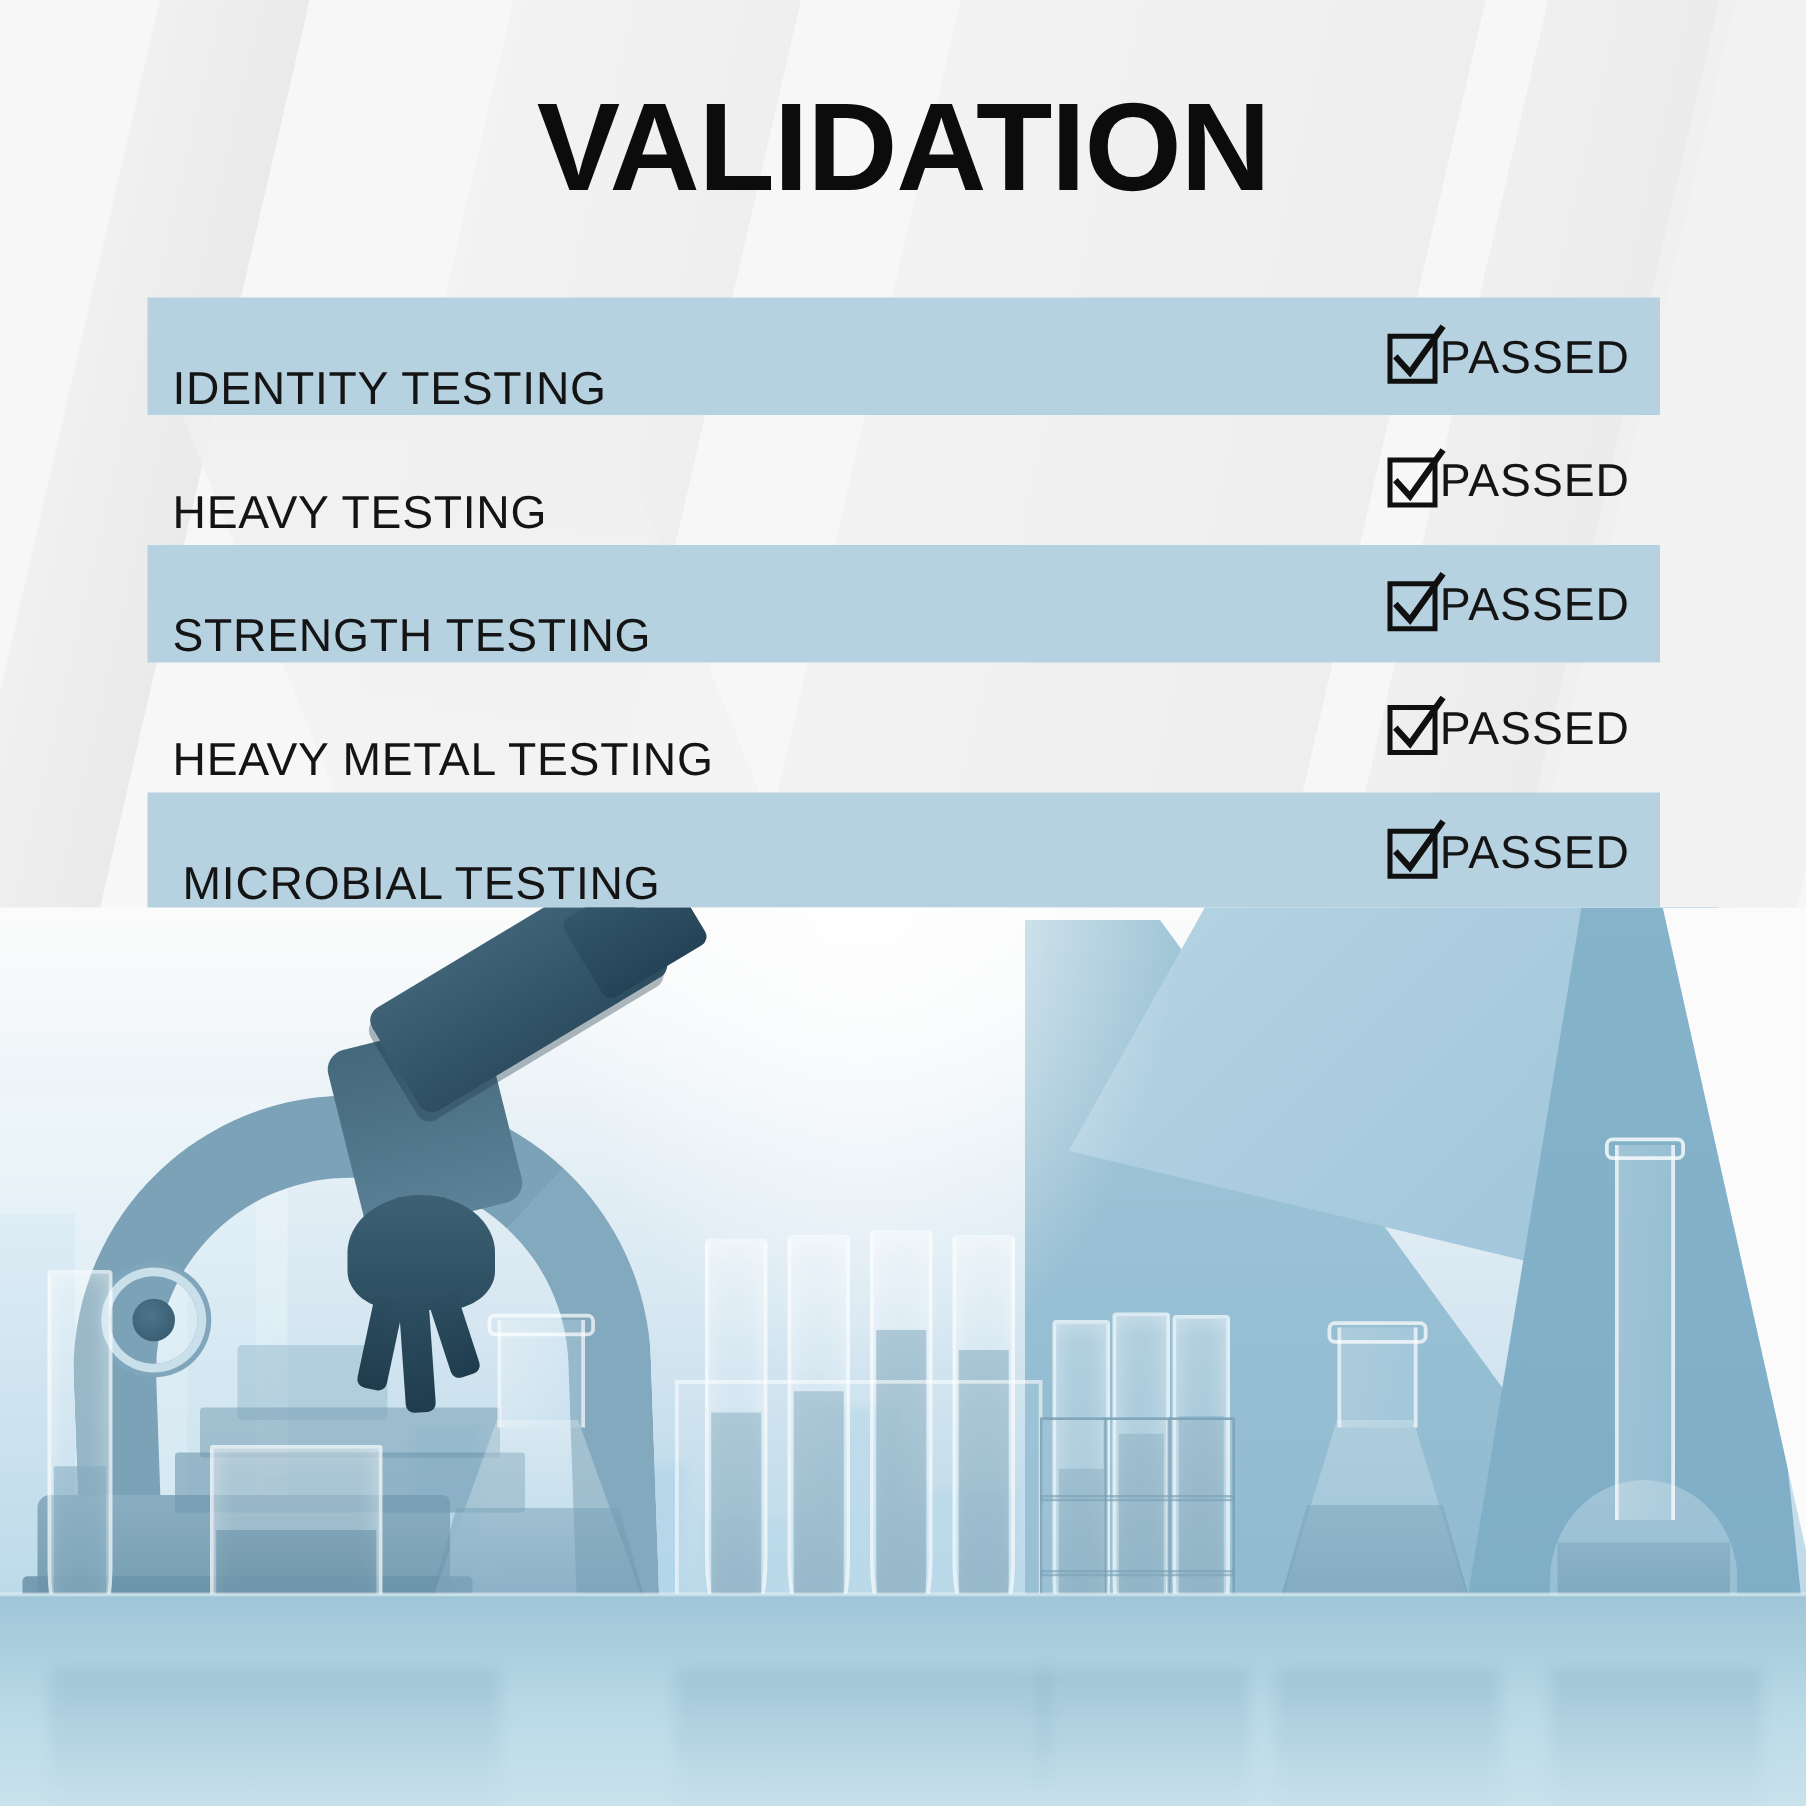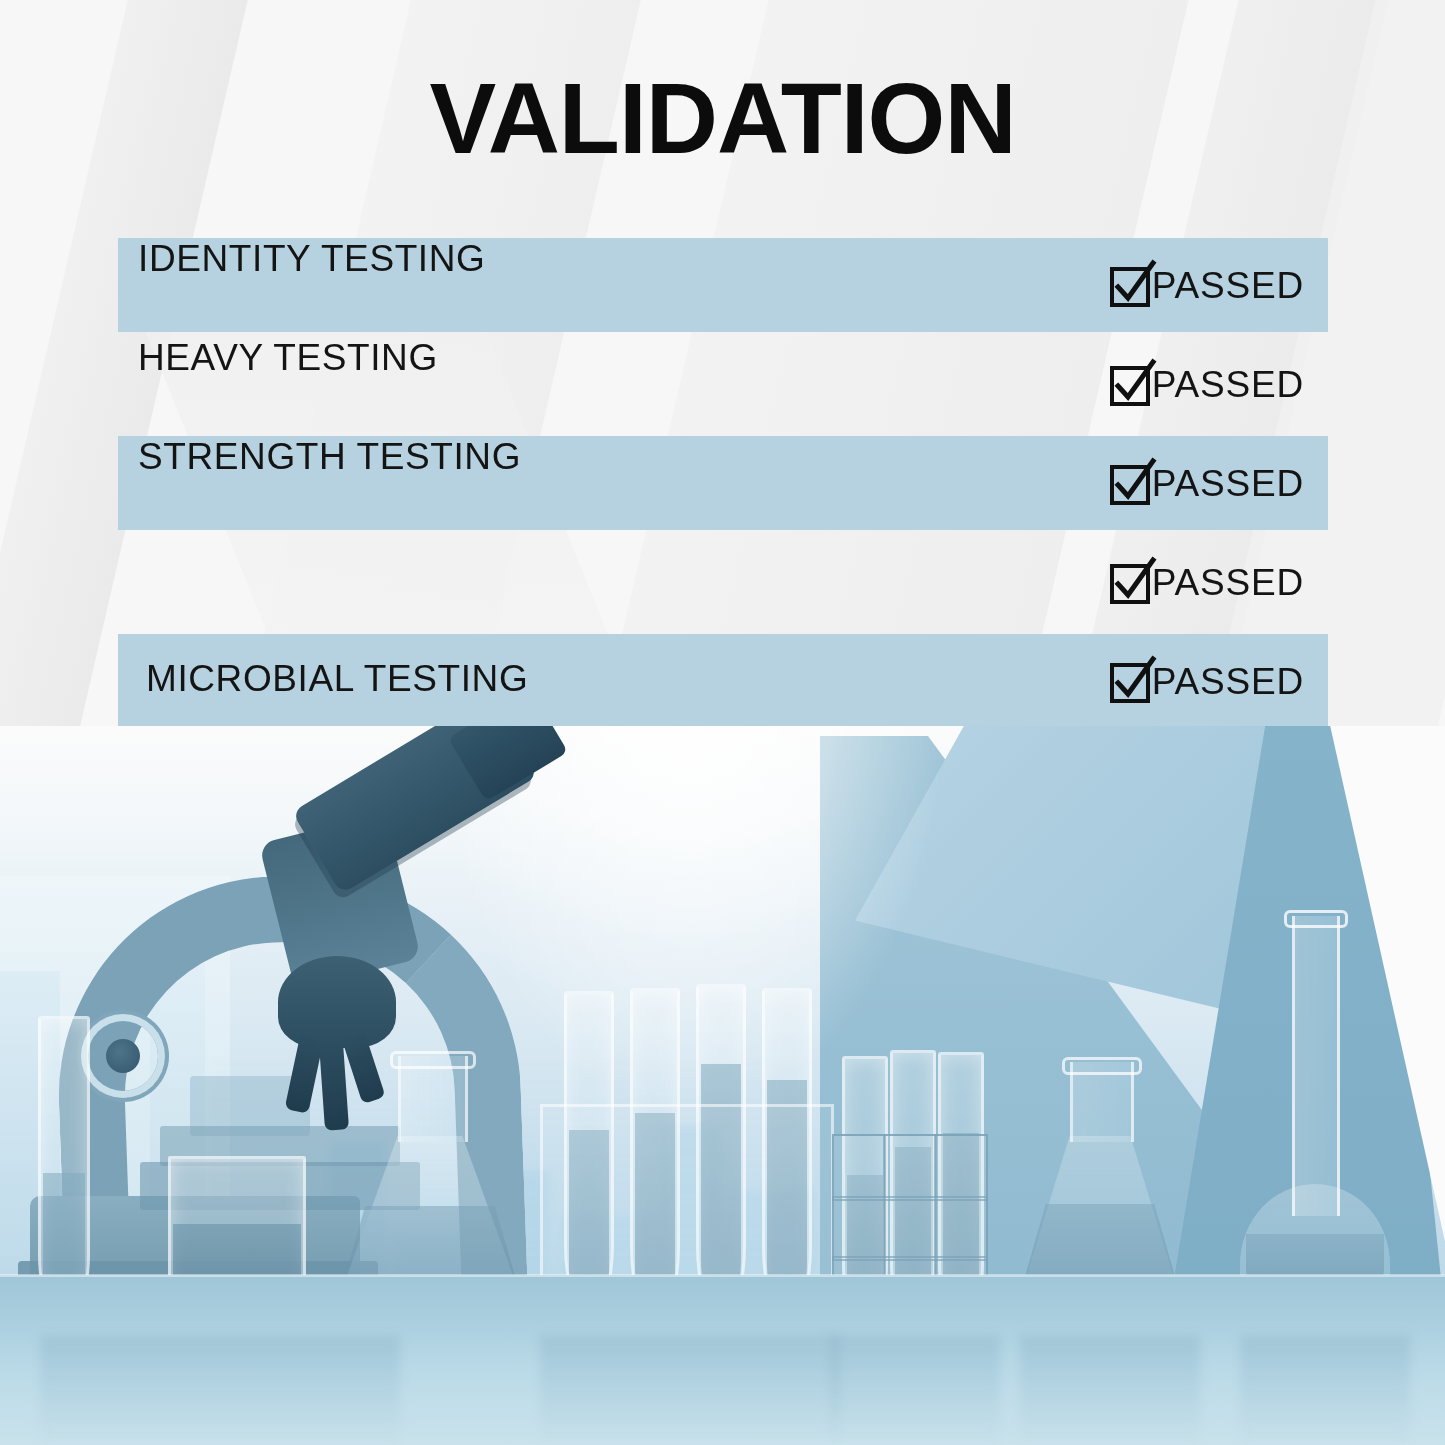--- a/index.html
+++ b/index.html
@@ -27,21 +27,21 @@
     text-align:center;
     font-size:100px;line-height:1.0;
     font-weight:800;letter-spacing:-1px;
     color:#0c0c0c;
   }
 
   
   .table{position:absolute;left:118px;top:238px;width:1210px;}
   .row{
     position:relative;height:94px;margin-bottom:5px;
-    display:flex;align-items:flex-start;
+    display:flex;align-items:flex-end;
   }
   .row.shade{background:#b6d1df;}
   .row .label{
     font-size:37px;letter-spacing:.6px;font-weight:500;color:#141414;
     margin-left:20px;white-space:nowrap;
   }
   .row.indent .label{margin-left:28px;margin-top:24px;}
   .status{
     position:absolute;right:24px;top:0;height:96px;
     display:flex;align-items:center;
@@ -223,20 +223,21 @@
           <svg viewBox="0 0 56 56" aria-hidden="true">
             <rect x="6" y="14" width="36" height="36" fill="none" stroke="#101010" stroke-width="4"></rect>
             <path d="M12 32 L22 43 L47 8" fill="none" stroke="#101010" stroke-width="5" stroke-linecap="square" stroke-linejoin="miter"></path>
           </svg>
         </span>
         <span class="passed">PASSED</span>
       </div>
     </div>
 
     <div class="row">
+      <div class="label">HEAVY METAL TESTING</div>
       <div class="status">
         <span class="checkbox">
           <svg viewBox="0 0 56 56" aria-hidden="true">
             <rect x="6" y="14" width="36" height="36" fill="none" stroke="#101010" stroke-width="4"></rect>
             <path d="M12 32 L22 43 L47 8" fill="none" stroke="#101010" stroke-width="5" stroke-linecap="square" stroke-linejoin="miter"></path>
           </svg>
         </span>
         <span class="passed">PASSED</span>
       </div>
     </div>

